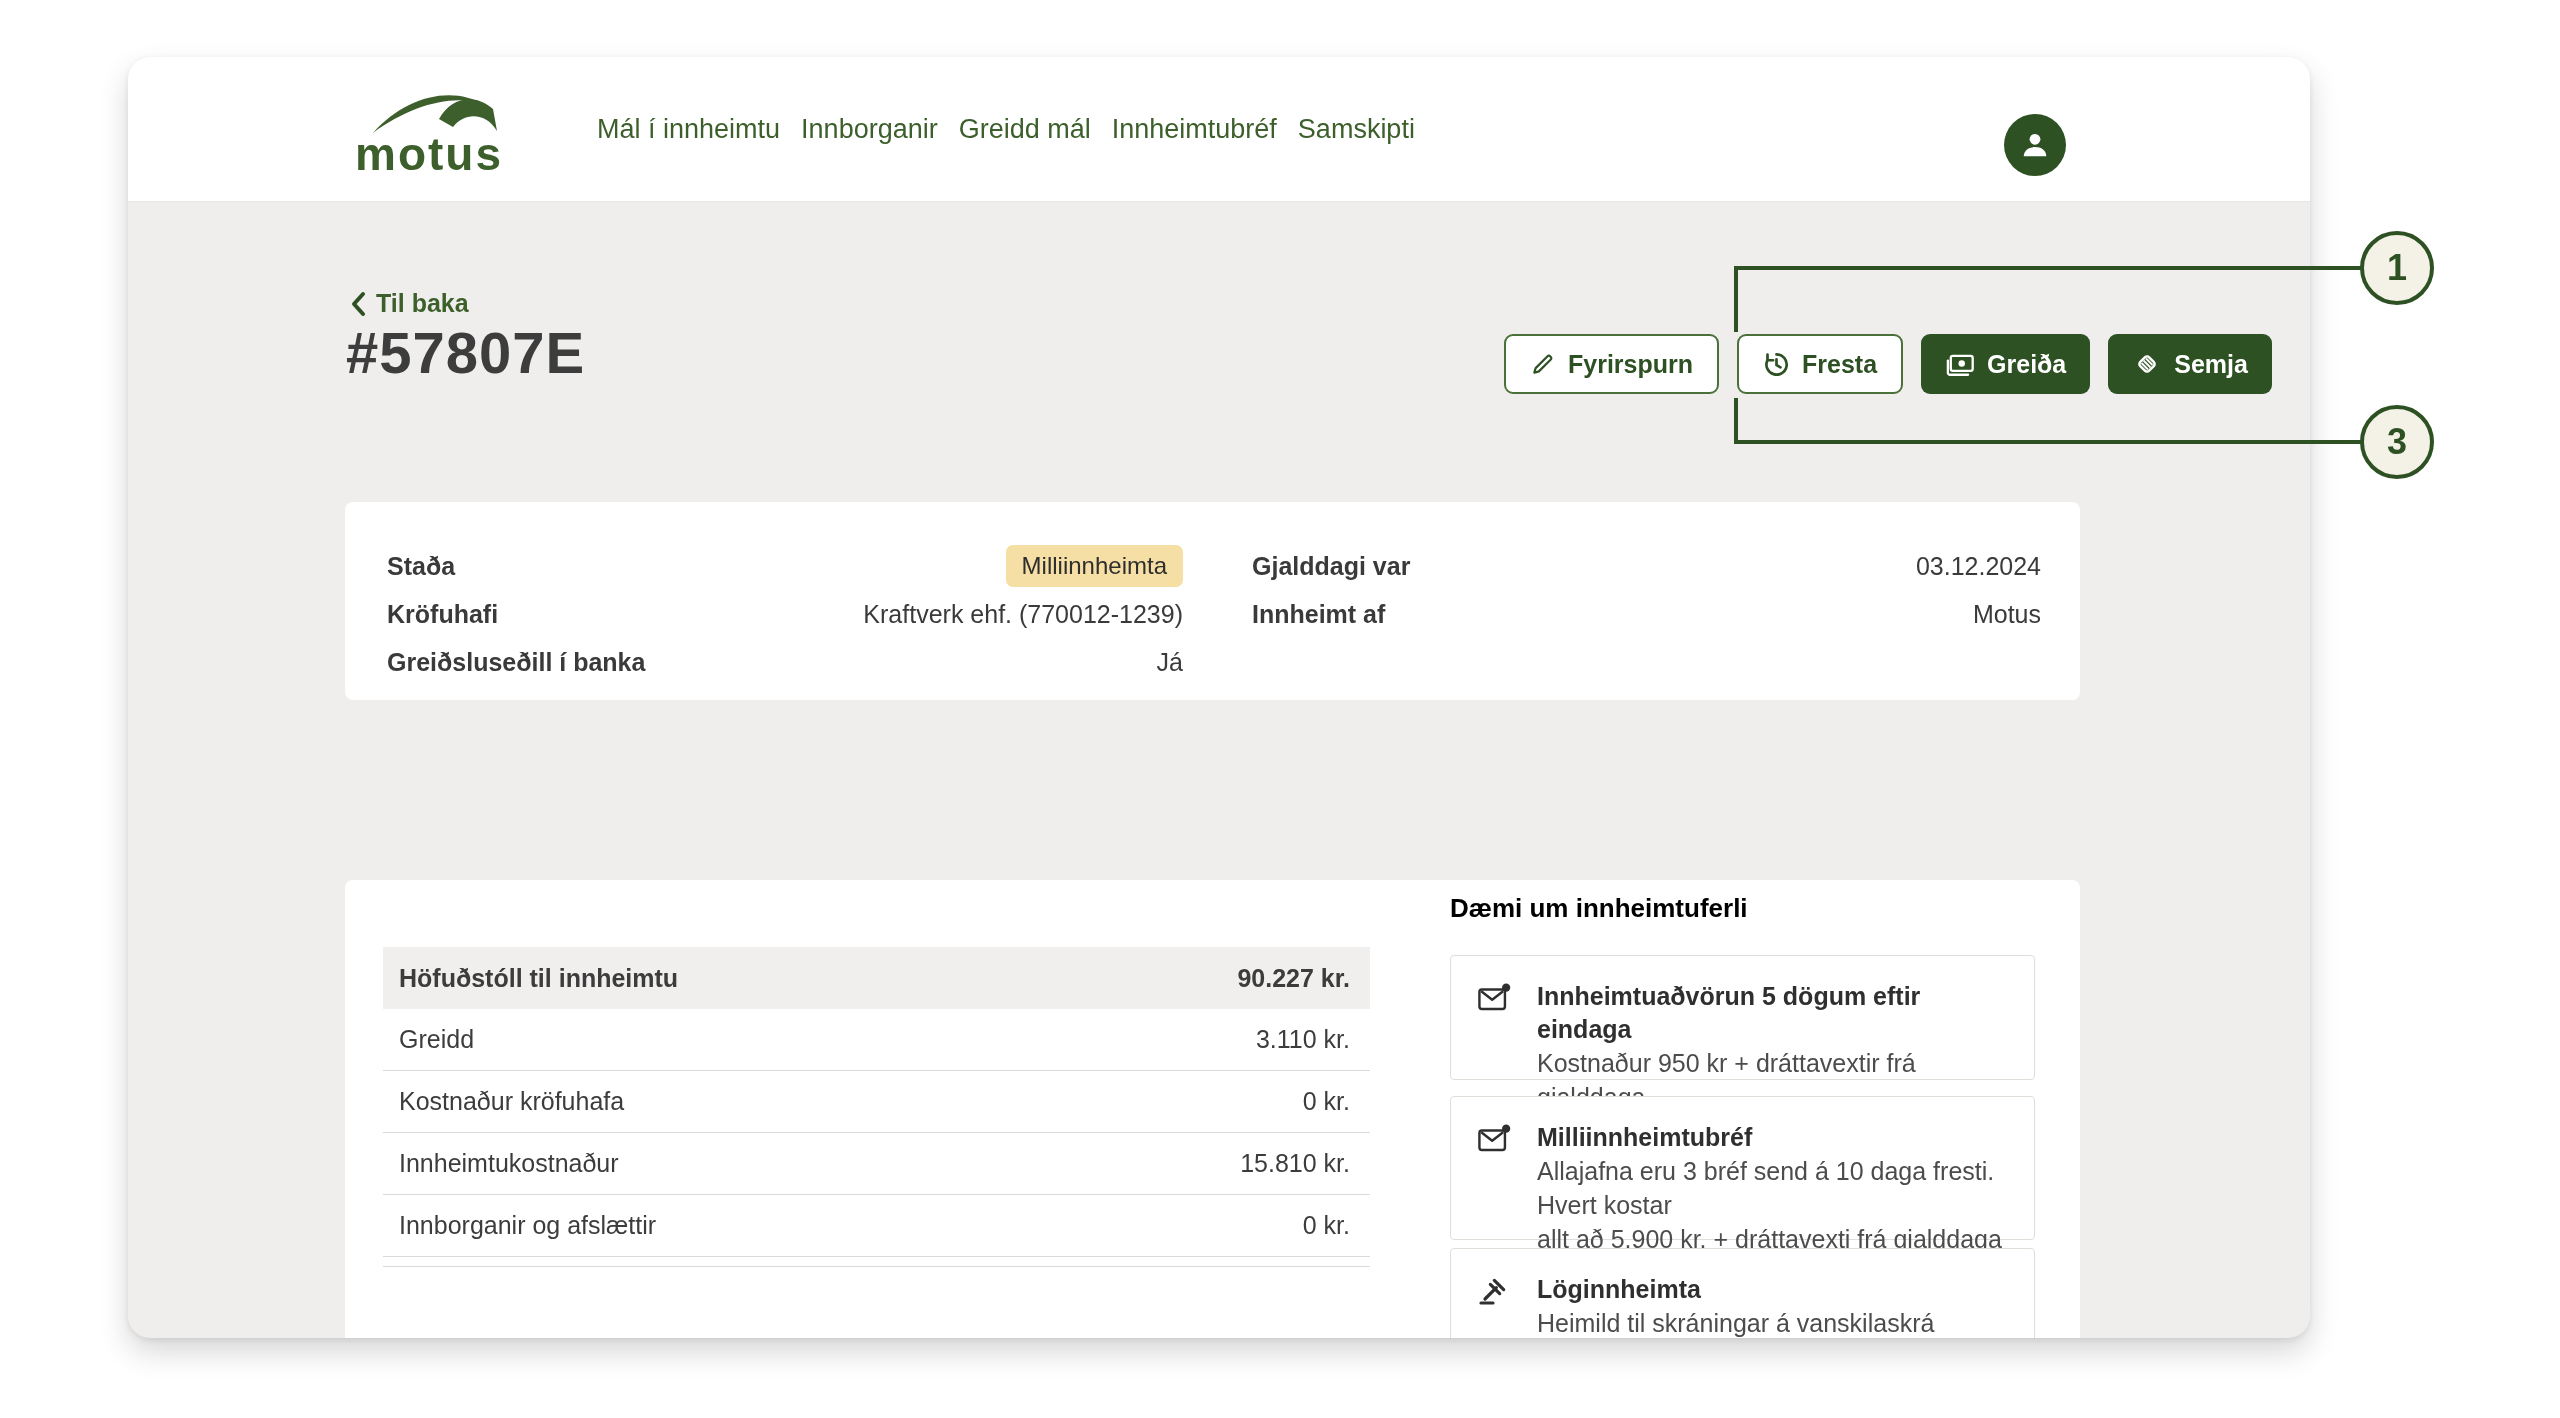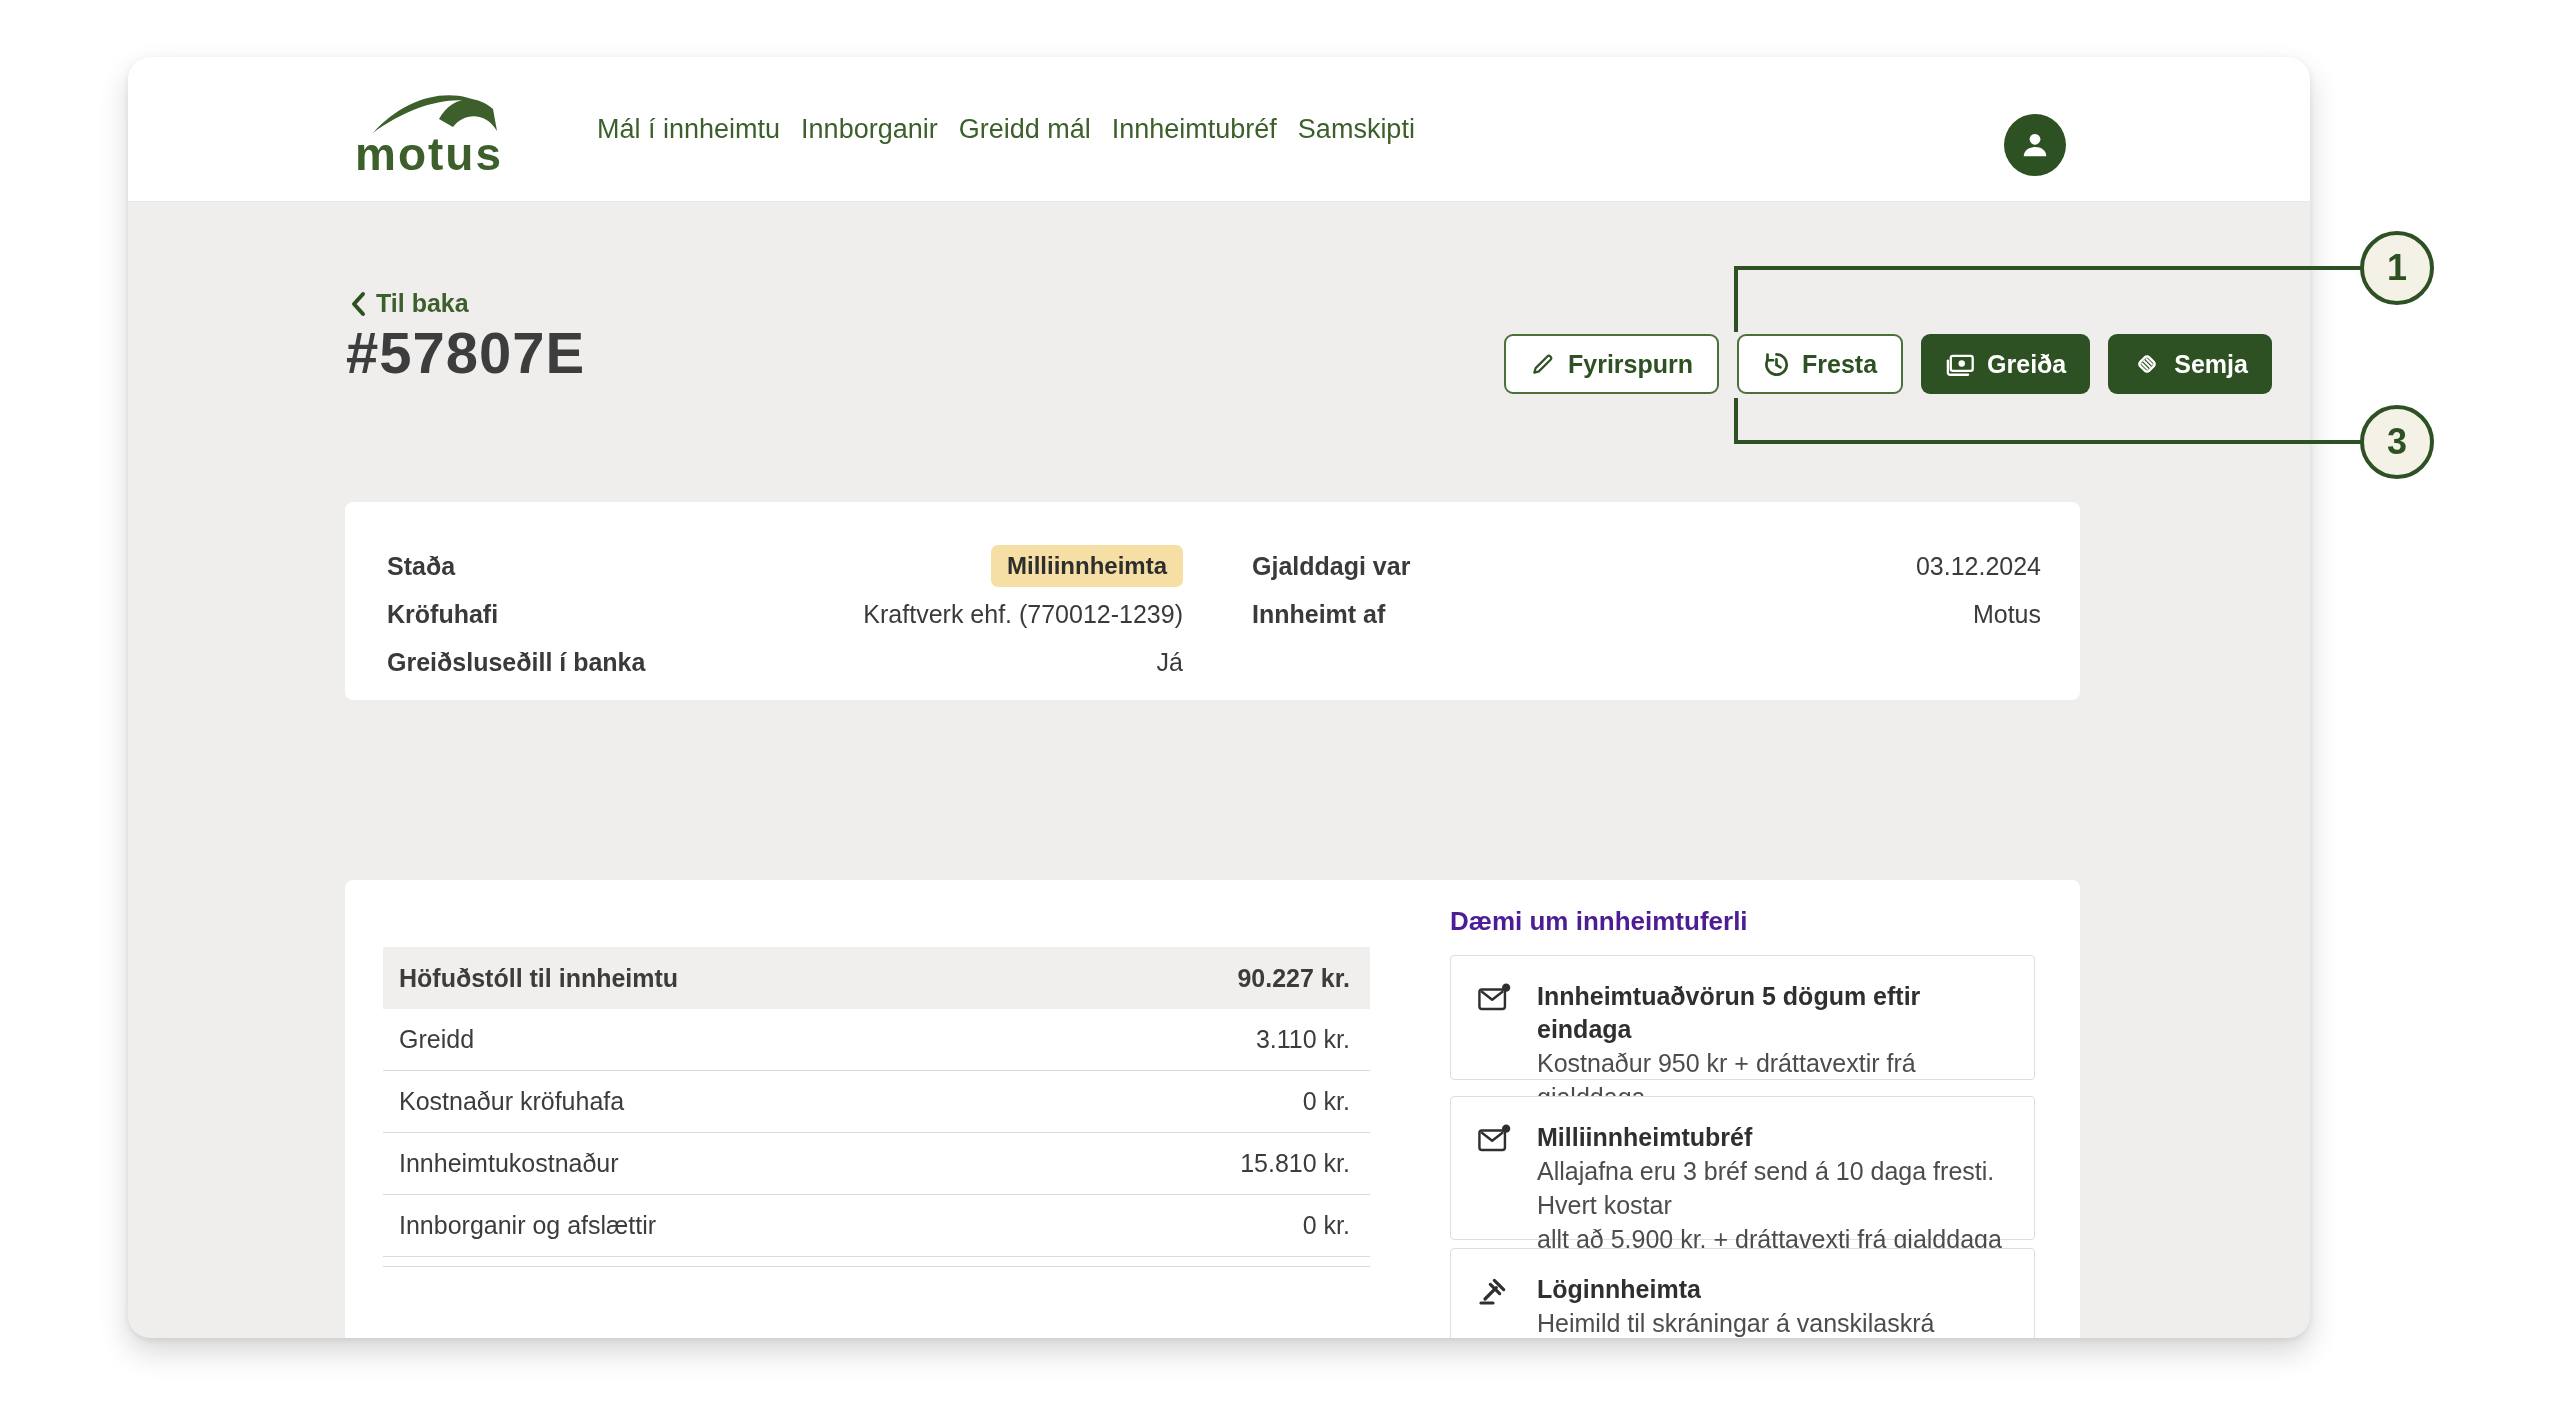--- a/index.html
+++ b/index.html
@@ -78,21 +78,21 @@
     background: #ffffff; border-radius: 8px;
   }
   .info-col { position: absolute; top: 40px; margin-left: 8px; }
   .info-col.left { left: 34px; width: 796px; }
   .info-col.right { left: 899px; width: 789px; }
   .info-row { height: 48px; display: flex; align-items: center; justify-content: space-between; }
   .info-label { font-size: 25px; font-weight: bold; color: #3a3a3a; }
   .info-value { font-size: 25px; color: #3a3a3a; }
   .badge {
     background: var(--badge-bg); color: var(--badge-text);
-    font-size: 24px; font-weight: bold; padding: 7px 16px; border-radius: 7px;
+    font-size: 24px; font-weight: normal; padding: 7px 16px; border-radius: 7px;
   }
 
   
   .tabs { position: absolute; left: 220px; top: 733px; display: flex; gap: 51px; }
   .tab { font-size: 27px; color: #3d3d3d; cursor: pointer; position: relative; padding-bottom: 8px; }
   .tab.active { font-weight: bold; color: #2f2f2f; }
   .tab.active .tab-underline {
     position: absolute; left: -10px; right: -12px; bottom: -48px; height: 6px; border-radius: 3px;
     background: linear-gradient(to right, #22330f, #6d9c46);
   }
@@ -106,21 +106,21 @@
   .t-row {
     height: 62px; display: flex; align-items: center; justify-content: space-between;
     padding: 0 20px 0 16px; font-size: 25px; color: #3c3c3c;
     border-bottom: 1px solid var(--hairline);
   }
   .t-row.emph { background: var(--row-gray); font-weight: bold; border-bottom: none; }
   .t-row.emph + .t-row { border-top: 0; }
   .summary-table::after { content: ""; display: block; height: 9px; border-bottom: 1px solid var(--hairline); }
 
   .process { position: absolute; left: 1105px; top: 0; width: 585px; }
-  .process-title { position: absolute; top: 26px; left: 0; font-size: 26px; font-weight: bold; color: #4c1d95; }
+  .process-title { position: absolute; top: 13px; left: 0; font-size: 26px; font-weight: bold; color: #000000; }
   .p-card {
     position: absolute; left: 0; width: 585px;
     border: 1px solid var(--card-border); border-radius: 4px; background: #fff;
     padding: 24px 24px 24px 86px;
   }
   .p-card .p-icon { position: absolute; left: 26px; top: 26px; }
   .p-title { font-size: 25px; font-weight: bold; color: #2f2f2f; line-height: 33px; }
   .p-body { font-size: 25px; color: #4c4c4c; line-height: 34px; }
   .p-card.c1 { top: 75px; height: 125px; }
   .p-card.c2 { top: 216px; height: 144px; }

